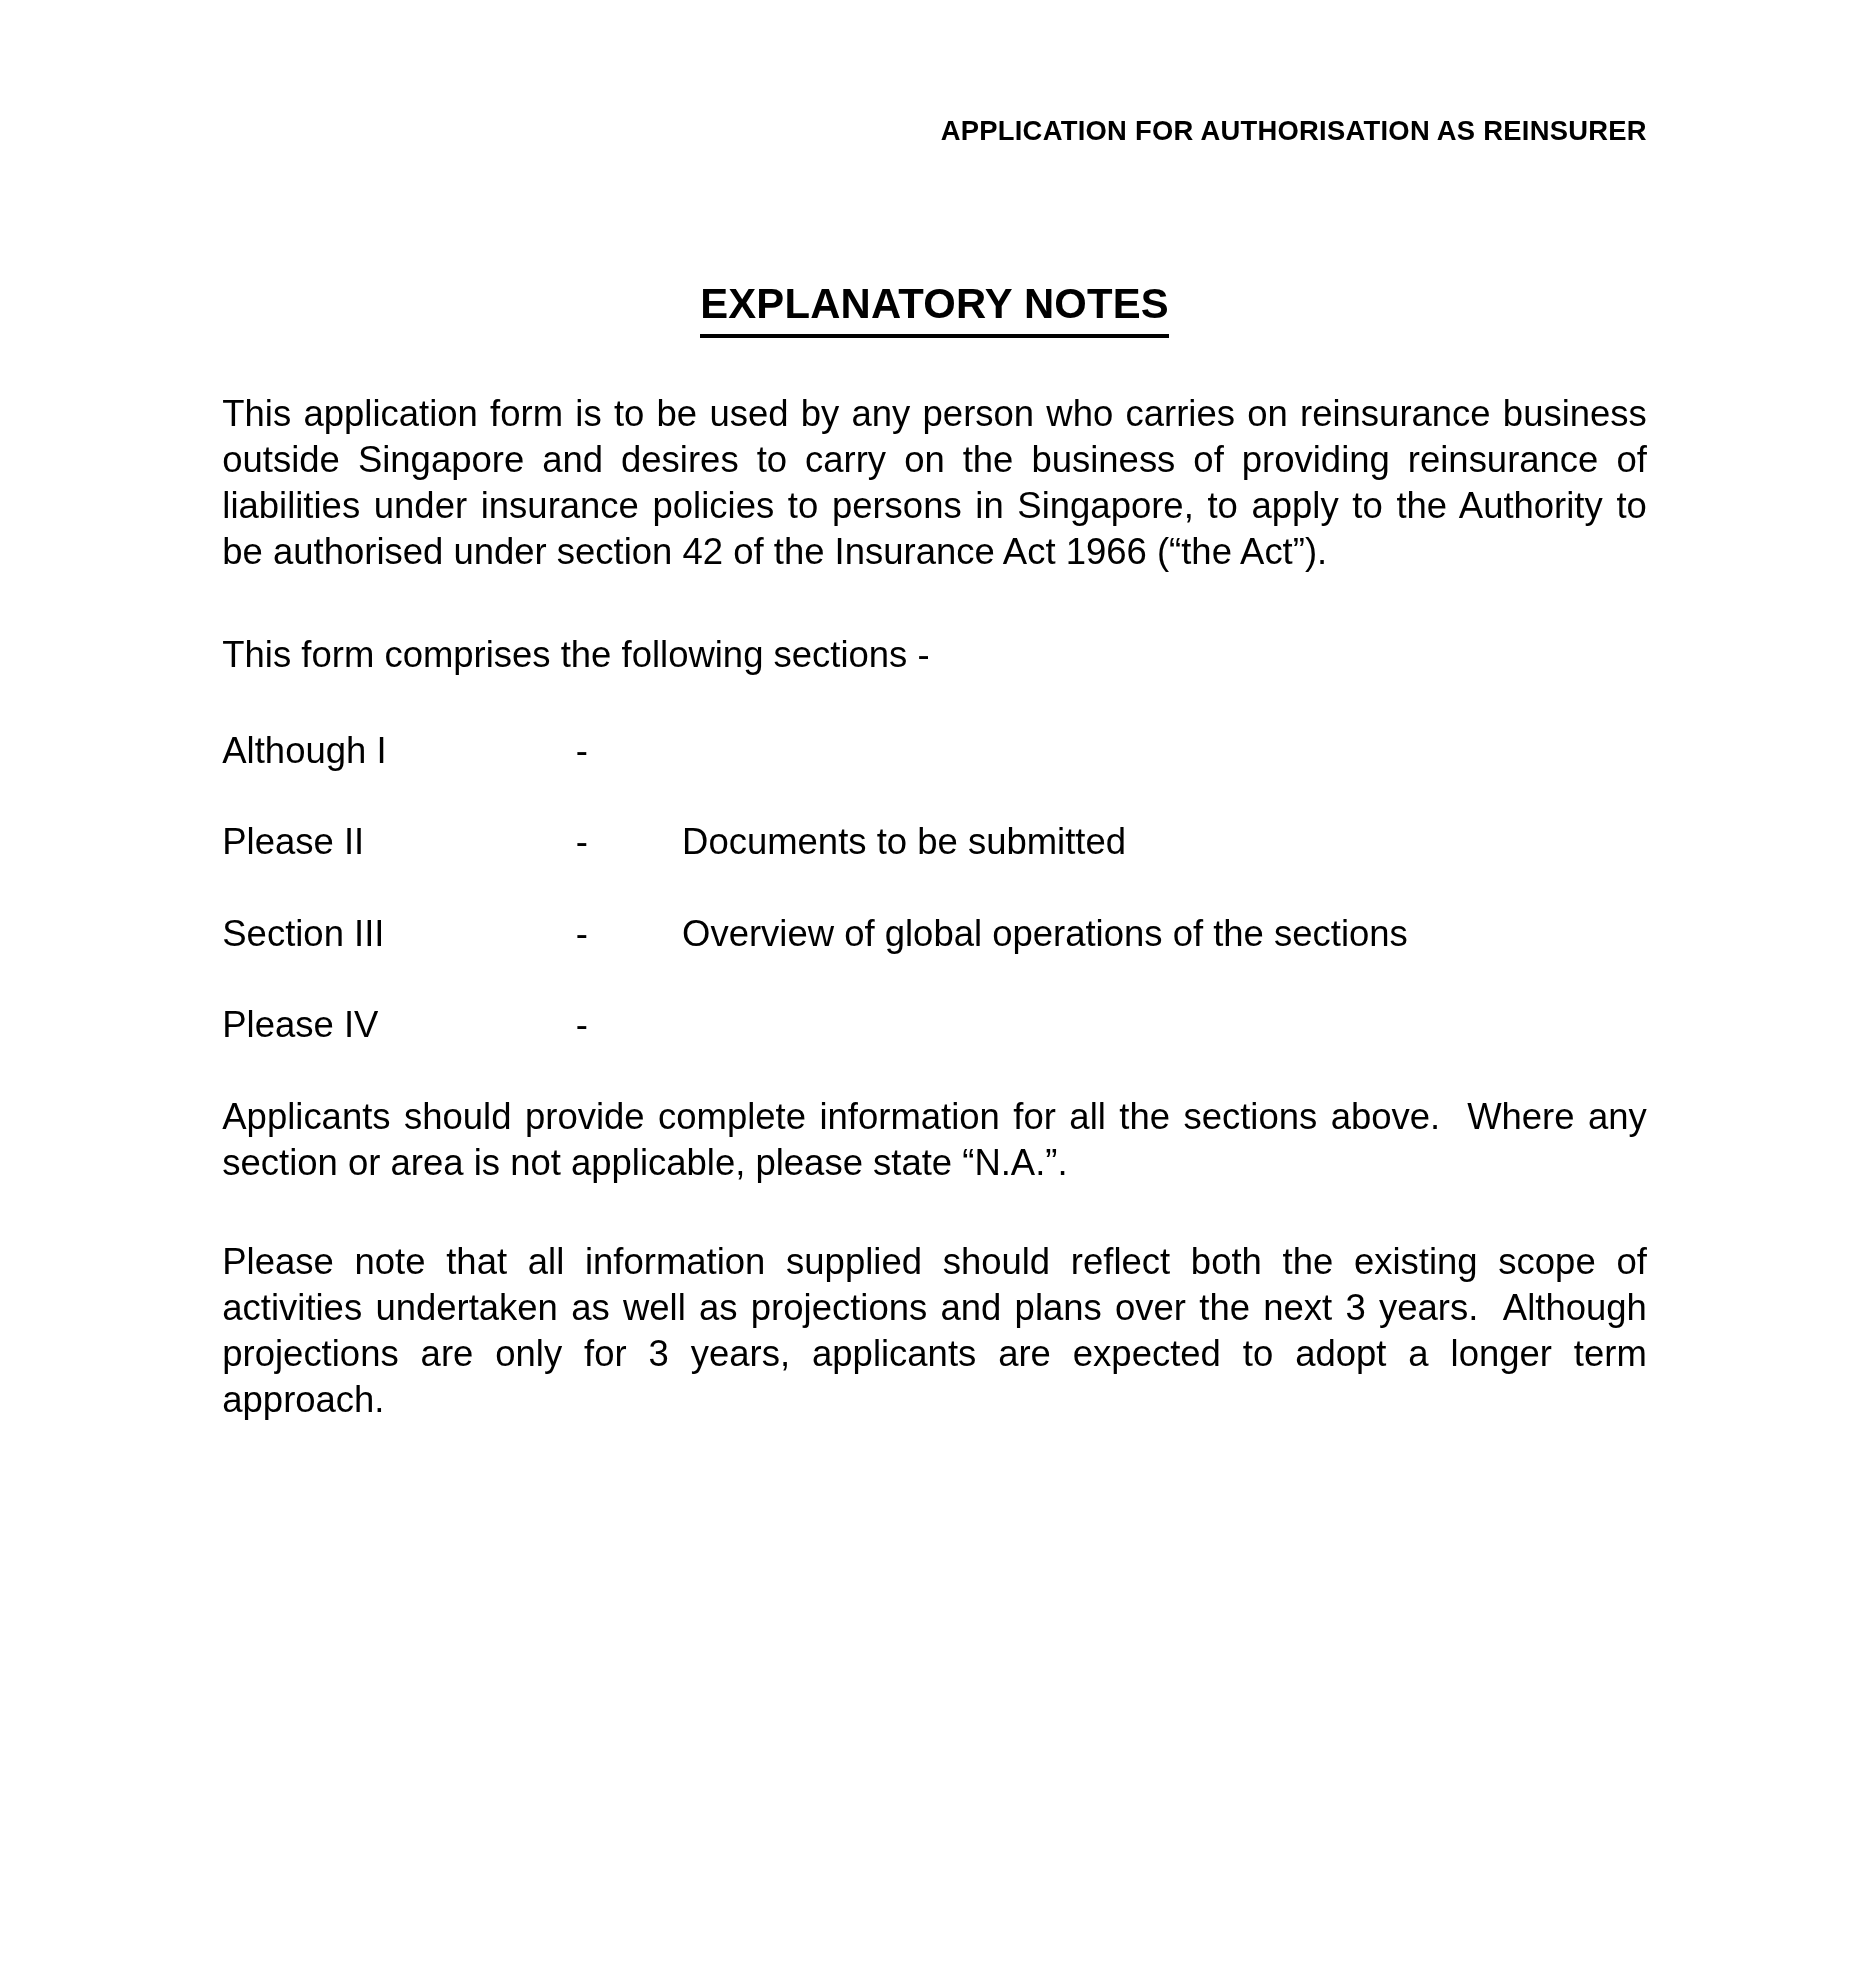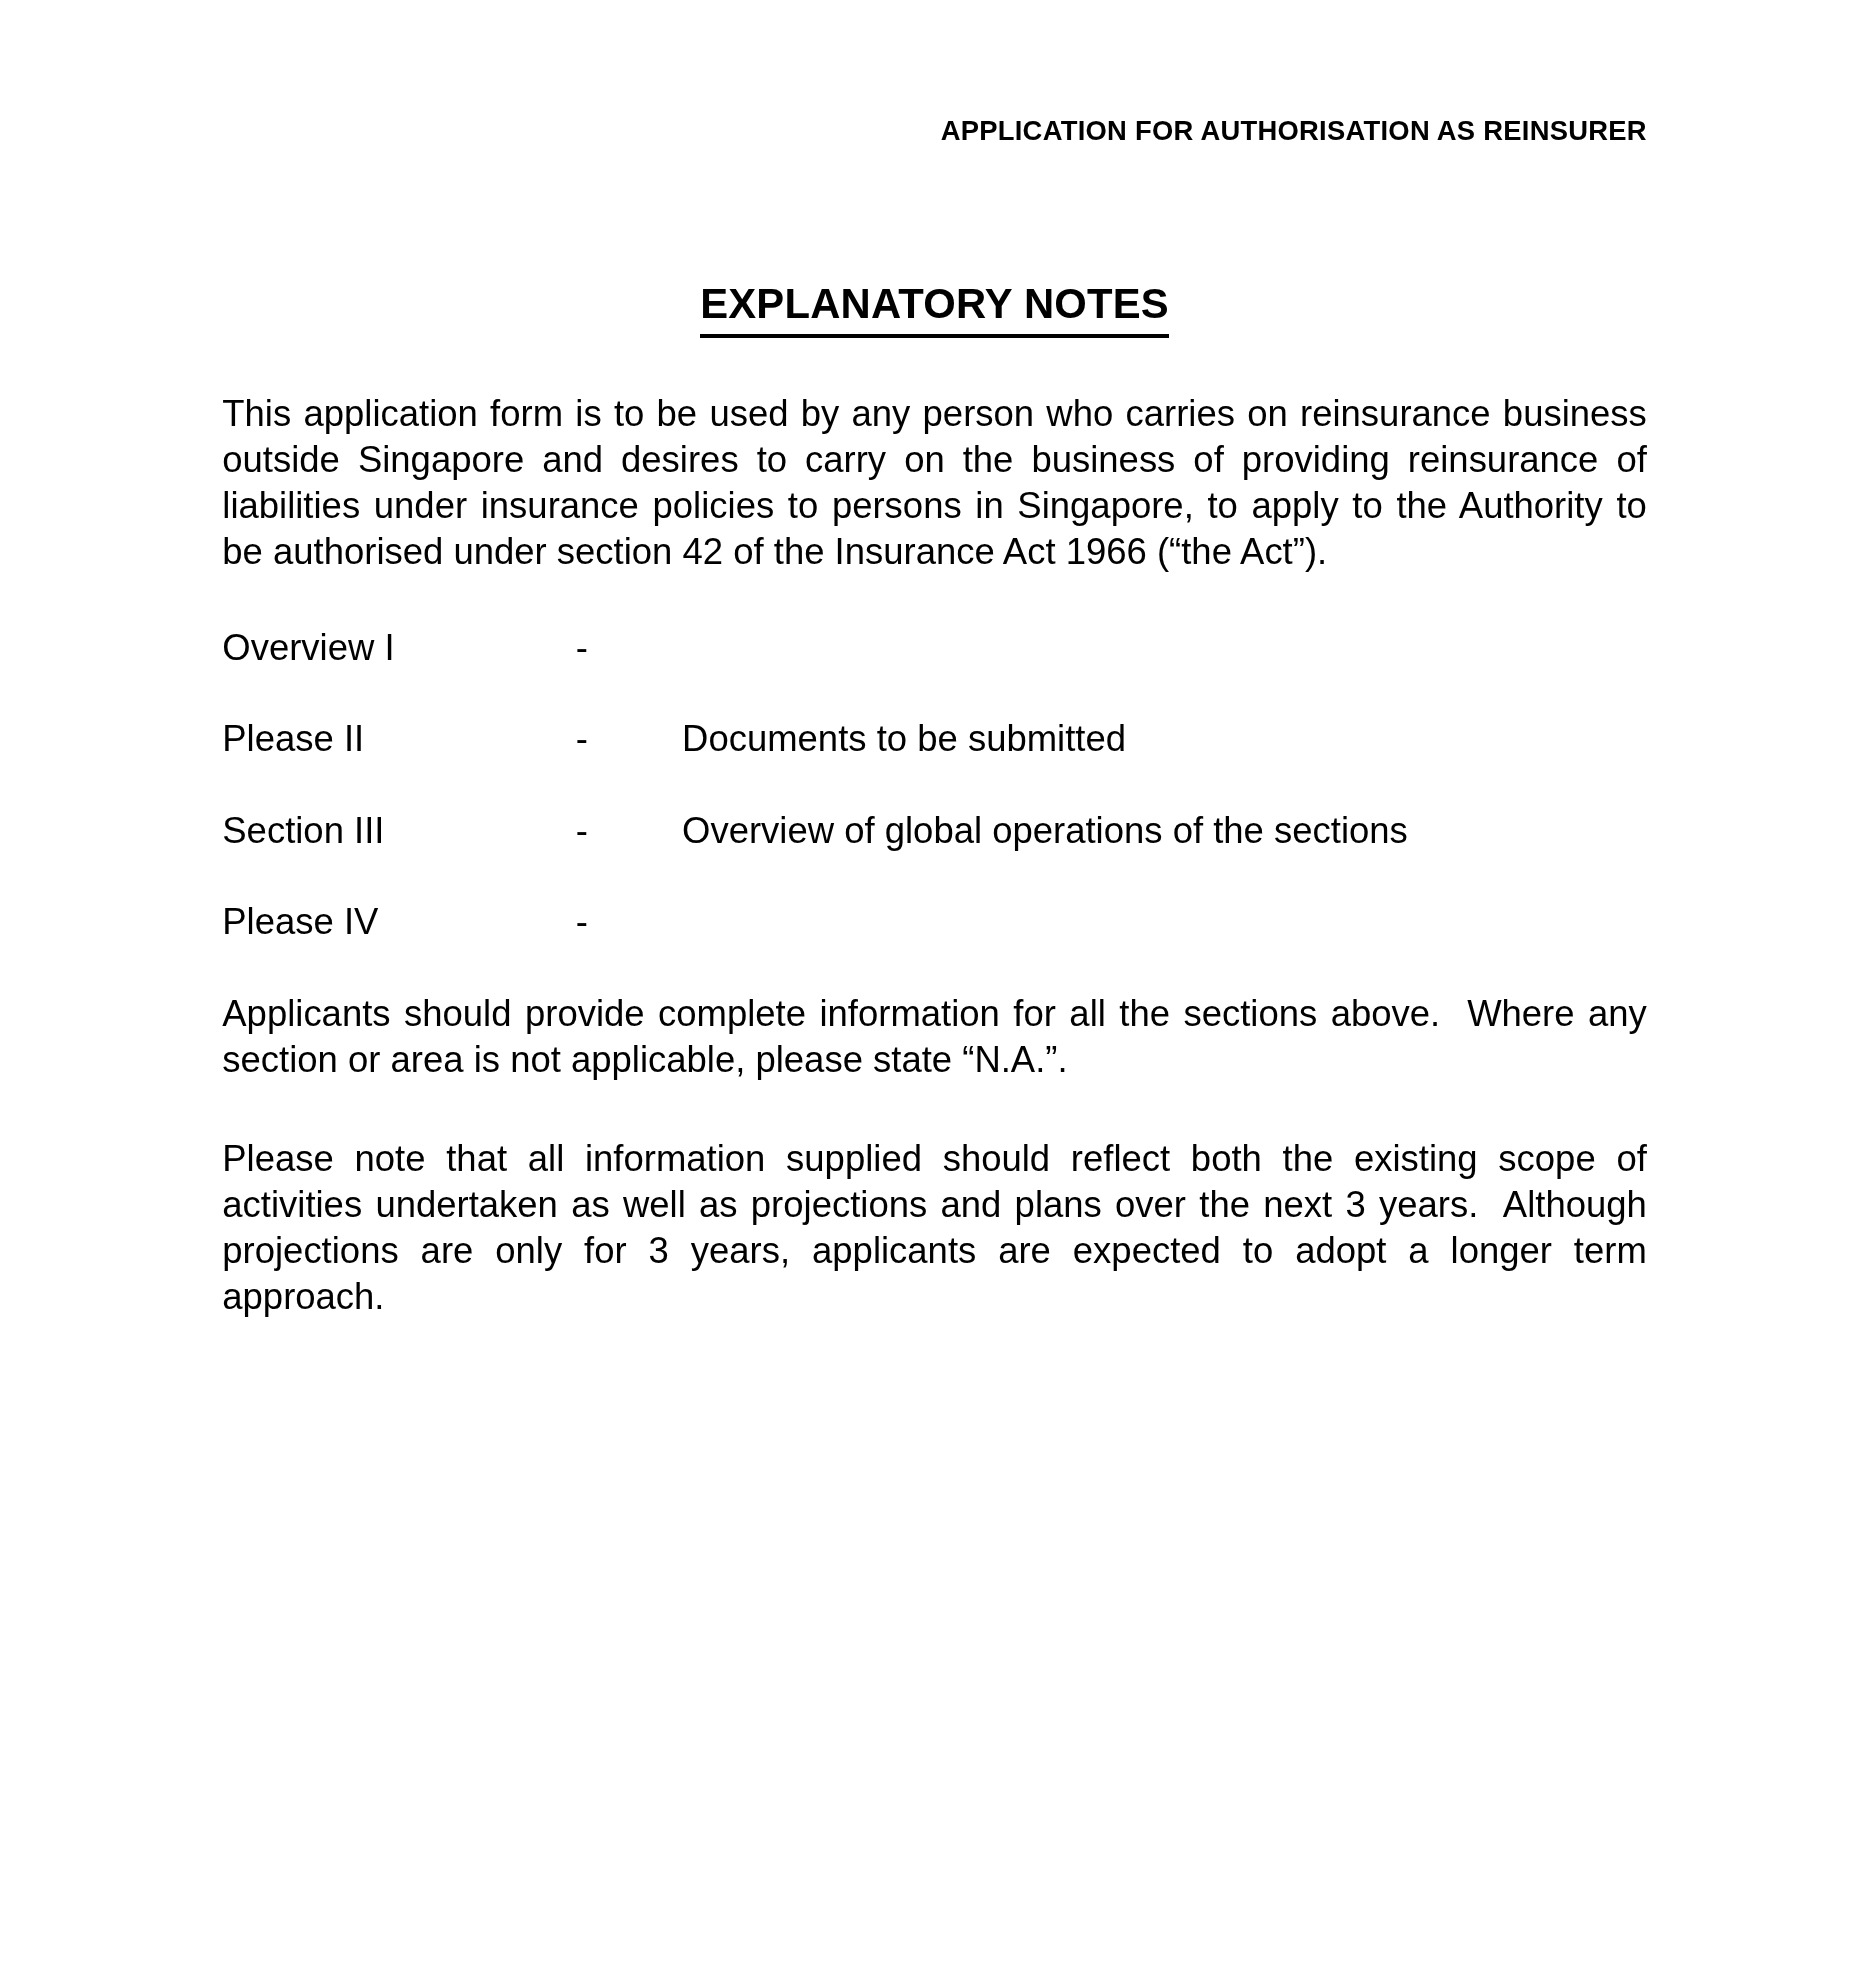--- a/index.html
+++ b/index.html
@@ -57,25 +57,26 @@
 <div class="page">
 
   <div class="doc-header">APPLICATION FOR AUTHORISATION AS REINSURER</div>
 
   <div class="title-wrap">
     <span class="doc-title">EXPLANATORY NOTES</span>
   </div>
 
   <p class="para justify intro-para">This application form is to be used by any person who carries on reinsurance business outside Singapore and desires to carry on the business of providing reinsurance of liabilities under insurance policies to persons in Singapore, to apply to the Authority to be authorised under section 42 of the Insurance Act 1966 (“the Act”).</p>
 
+  <p class="para lead-line">This form comprises the following sections -</p>
 
   <div class="sections">
 
     <div class="section-row">
-      <span class="sec-label">Overview I</span>
+      <span class="sec-label">Although I</span>
       <span class="sec-sep">-</span>
     </div>
 
     <div class="section-row">
       <span class="sec-label">Please II</span>
       <span class="sec-sep">-</span>
       <span class="sec-desc">Documents to be submitted</span>
     </div>
 
     <div class="section-row">

